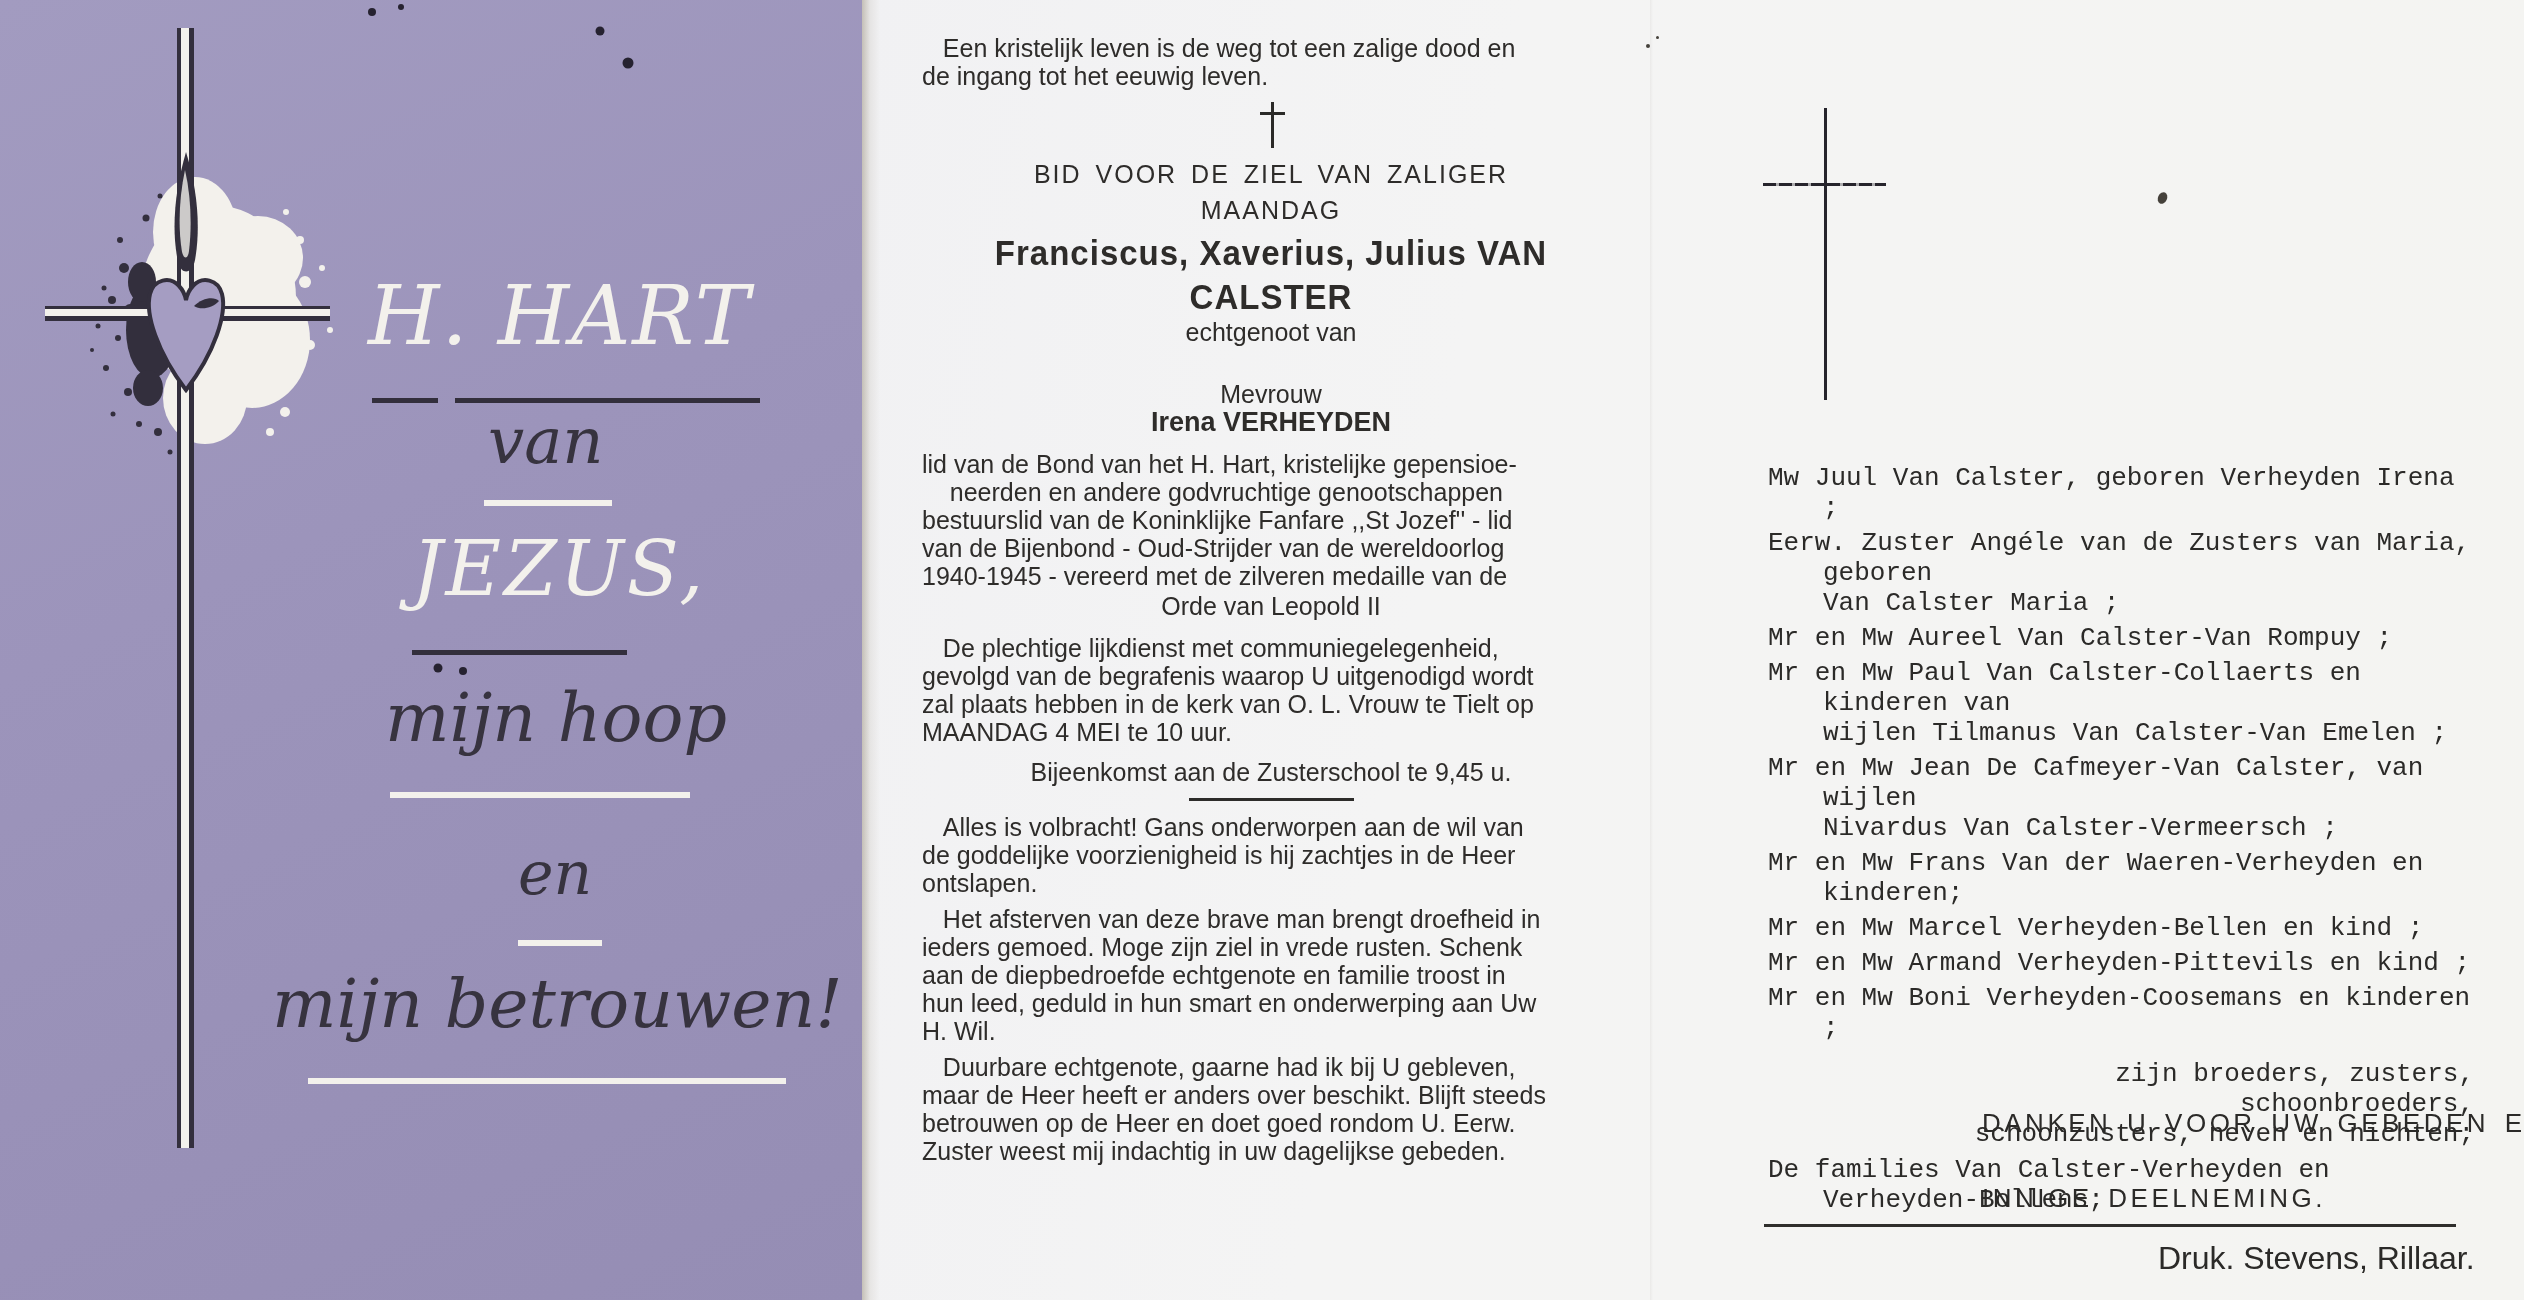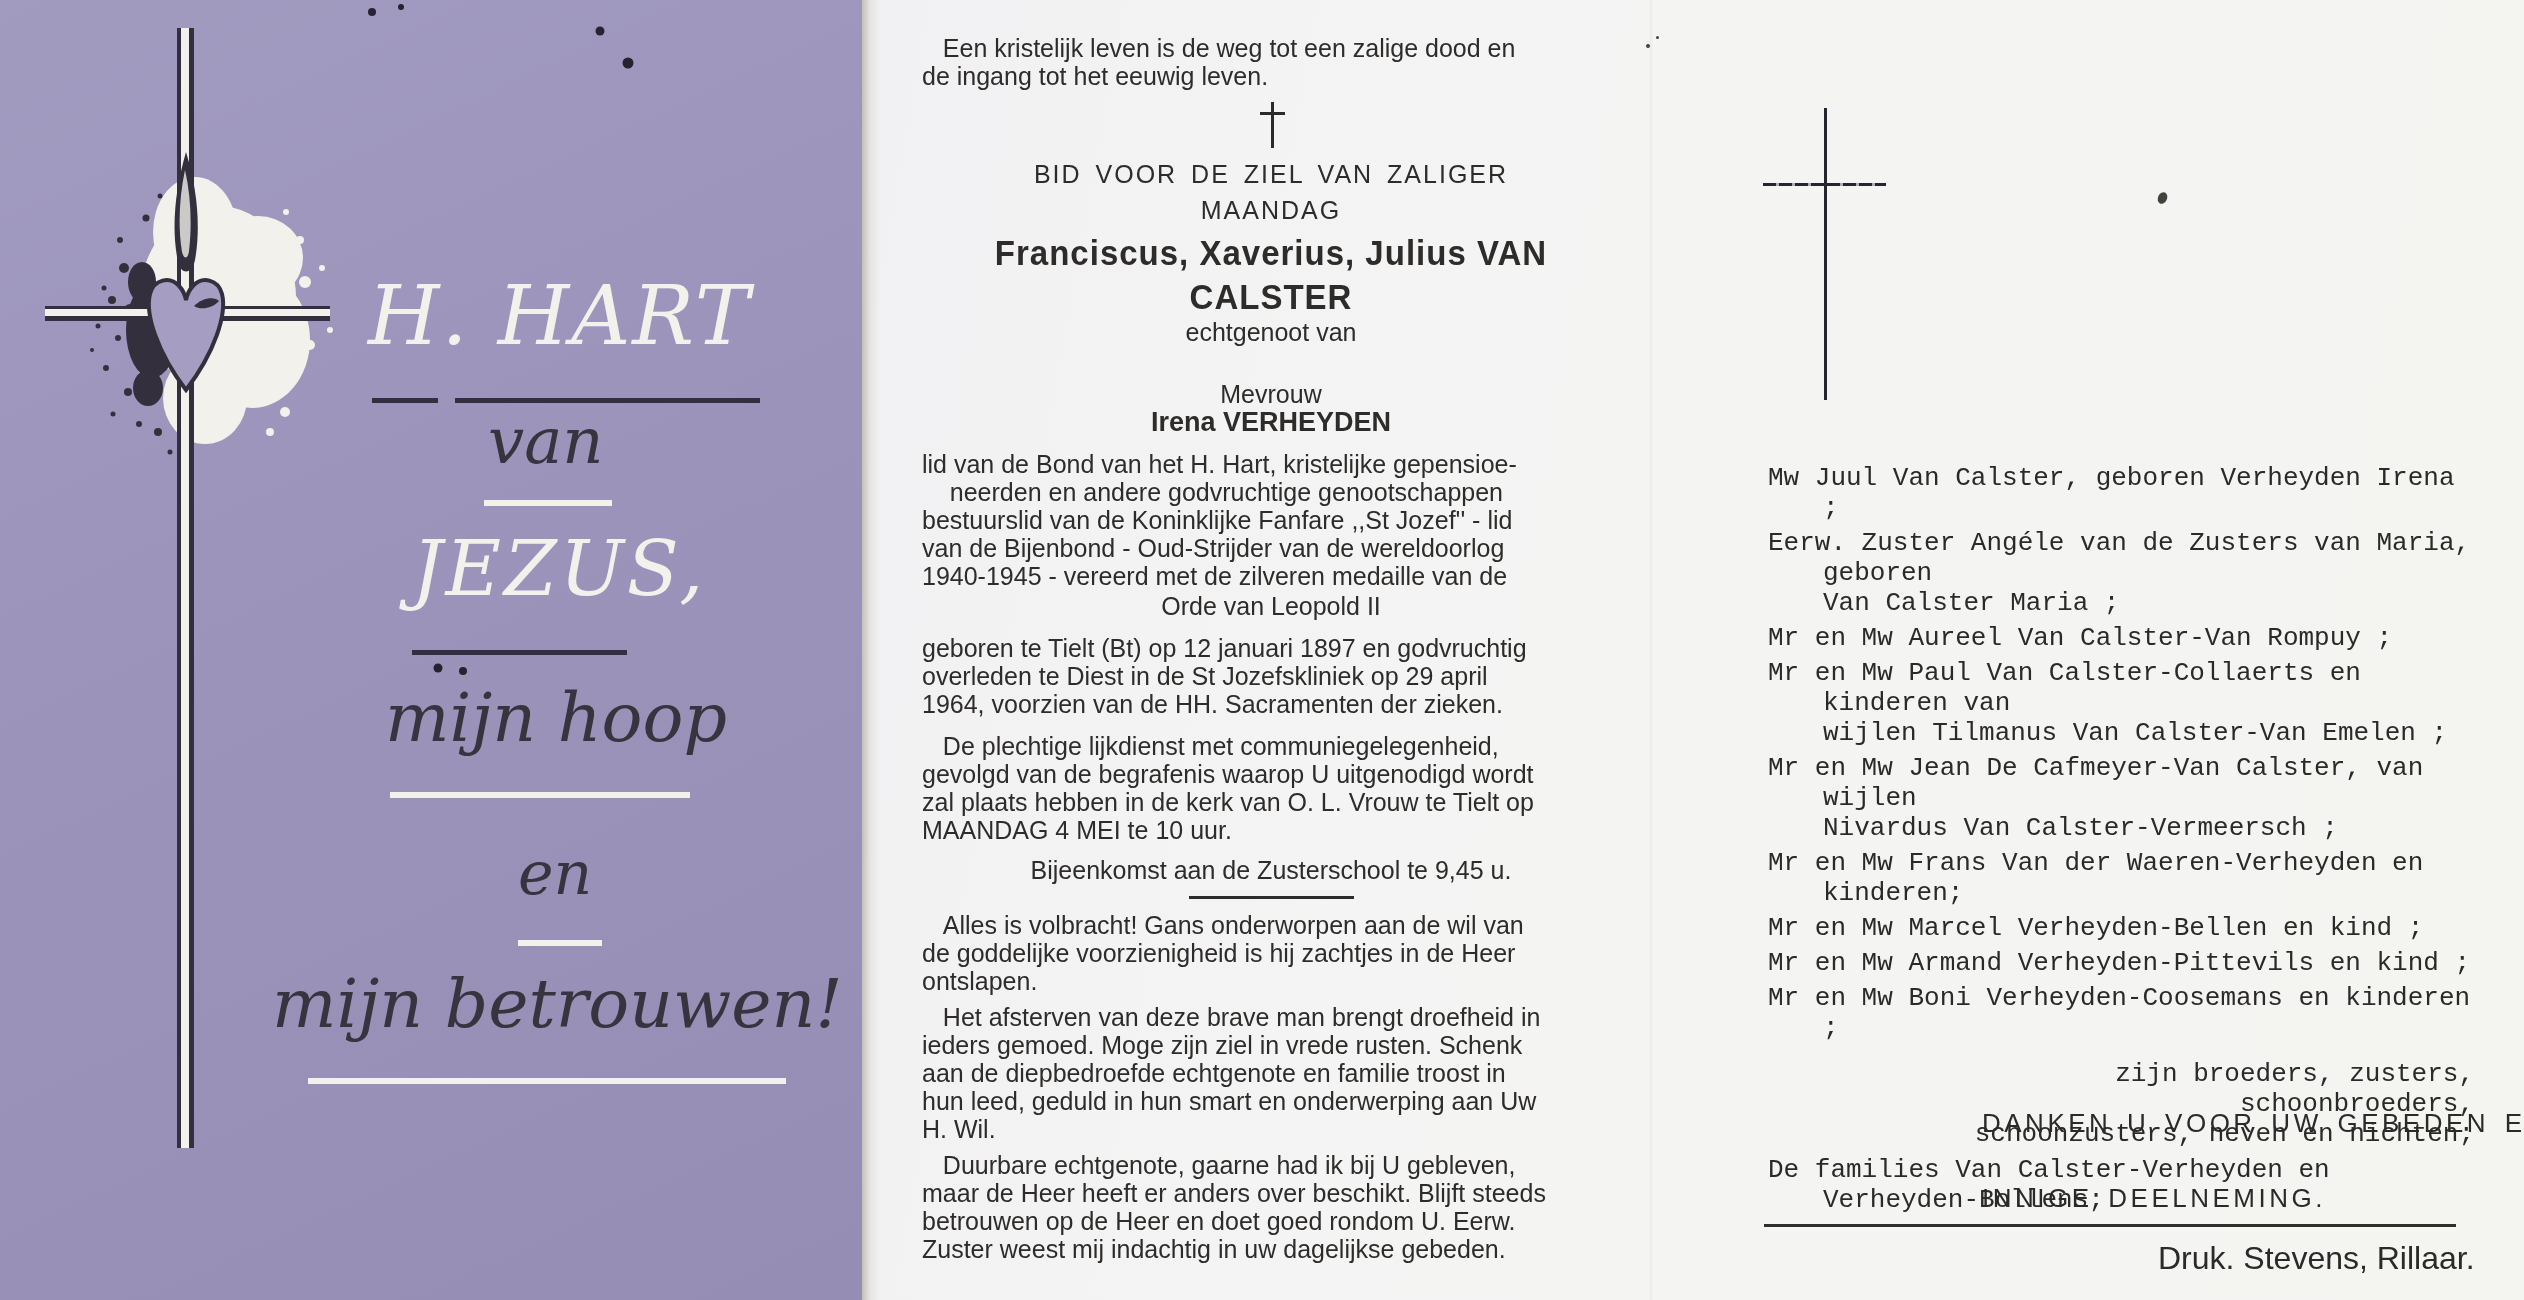--- a/index.html
+++ b/index.html
@@ -174,23 +174,20 @@
       <span class="spouse-name">Irena VERHEYDEN</span>
     </div>
 
     <div class="p mb2">lid van de Bond van het H. Hart, kristelijke gepensioe-
 &nbsp;&nbsp;&nbsp;&nbsp;neerden en andere godvruchtige genootschappen
 bestuurslid van de Koninklijke Fanfare ,,St Jozef'' - lid
 van de Bijenbond - Oud-Strijder van de wereldoorlog
 1940-1945 - vereerd met de zilveren medaille van de</div>
     <div class="p center mb14">Orde van Leopold II</div>
 
-    <div class="p mb14">geboren te Tielt (Bt) op 12 januari 1897 en godvruchtig
-overleden te Diest in de St Jozefskliniek op 29 april
-1964, voorzien van de HH. Sacramenten der zieken.</div>
     <div class="p mb12">&nbsp;&nbsp;&nbsp;De plechtige lijkdienst met communiegelegenheid,
 gevolgd van de begrafenis waarop U uitgenodigd wordt
 zal plaats hebben in de kerk van O. L. Vrouw te Tielt op
 MAANDAG 4 MEI te 10 uur.</div>
     <div class="p center mb12">Bijeenkomst aan de Zusterschool te 9,45 u.</div>
 
     <div class="rule-small"></div>
 
     <div class="p mb8">&nbsp;&nbsp;&nbsp;Alles is volbracht! Gans onderworpen aan de wil van
 de goddelijke voorzienigheid is hij zachtjes in de Heer

